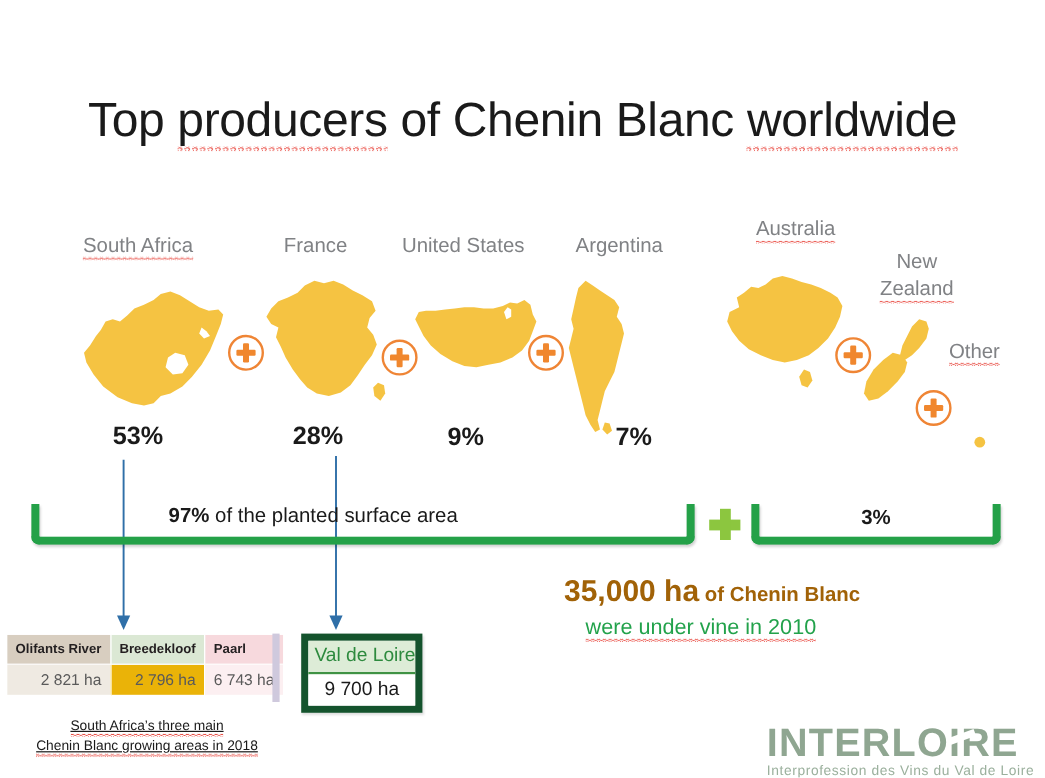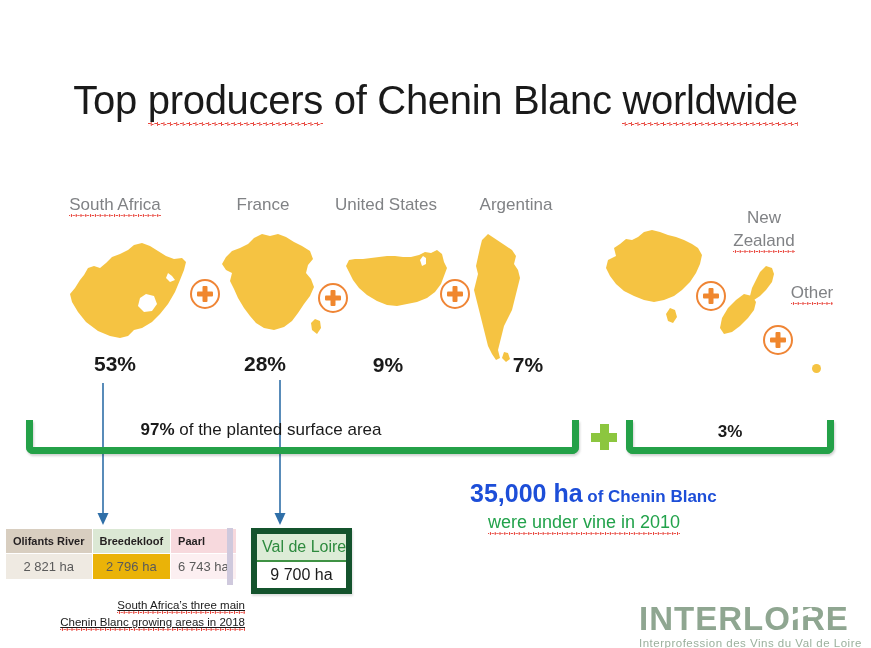--- a/index.html
+++ b/index.html
@@ -99,42 +99,42 @@
   .bracket-text b{font-weight:bold;}
 
   #mid-plus{position:absolute;}
   #mid-plus::before,#mid-plus::after{content:"";position:absolute;background:#8cc63f;}
   #mid-plus::before{left:0;top:9px;width:26px;height:9px;}
   #mid-plus::after{left:9px;top:0;width:9px;height:26px;}
 
   
   #stat-line1{
     position:absolute;left:470px;top:463px;white-space:nowrap;
-    color:#1d4ed8;
+    color:#a16207;
   }
   #stat-line1 .big{font-size:25px;font-weight:bold;}
   #stat-line1 .small{font-size:17px;font-weight:bold;}
   #stat-line2{
     position:absolute;left:488px;top:496px;white-space:nowrap;
     color:#22a24b;font-size:18px;
   }
 
   
   #sa-table{
     position:absolute;left:5px;top:512px;
     border-collapse:collapse;
     font-size:11px;
   }
   #sa-table th{
     font-weight:bold;color:#231f20;
     padding:6px 7px;text-align:left;white-space:nowrap;
     border:1px solid #ffffff;
   }
   #sa-table td{
-    color:#5a5a5a;font-size:13px;padding:5px 7px;text-align:center;white-space:nowrap;
+    color:#5a5a5a;font-size:13px;padding:5px 7px;text-align:right;white-space:nowrap;
     border:1px solid #ffffff;
   }
   .c-tan-h{background:#d8cec0;}
   .c-tan-b{background:#efeae2;}
   .c-grn-h{background:#dbe8d4;}
   .c-grn-b{background:#eab308;}
   .c-pnk-h{background:#f7d9dd;}
   .c-pnk-b{background:#fceff1;}
   #table-edge{position:absolute;left:227px;top:512px;width:6px;height:57px;background:#cfc9dd;}
 
@@ -151,21 +151,21 @@
     border-bottom:2px solid #3f9244;
   }
   #vdl-body{
     background:#ffffff;color:#1a1a1a;font-size:16px;
     padding:4px 5px;text-align:center;white-space:nowrap;
   }
 
   
   #caption{
     position:absolute;left:0px;top:581px;width:245px;
-    text-align:right;font-size:11.5px;color:#1a1a1a;line-height:17px;
+    text-align:center;font-size:11.5px;color:#1a1a1a;line-height:17px;
   }
   #caption span{text-decoration:underline;}
 
   
   .arrow{position:absolute;}
 
   
   #logo{position:absolute;left:639px;top:586px;width:228px;}
   #logo-word{font-size:33px;letter-spacing:1px;color:#8fa691;font-weight:bold;line-height:34px;white-space:nowrap;}
   #logo-tag{font-size:11.5px;color:#9bb09d;letter-spacing:0.5px;white-space:nowrap;margin-top:1px;}
@@ -181,20 +181,21 @@
 
 <div id="slide">
 
   <div id="title"><span>Top </span><span class="sq">producers</span><span> of Chenin Blanc </span><span class="sq">worldwide</span></div>
 
   <div class="country-label" style="left:35px;top:178px;width:160px;"><span class="sq-sm">South Africa</span></div>
   <div class="country-label" style="left:203px;top:178px;width:120px;"><span>France</span></div>
   <div class="country-label" style="left:316px;top:178px;width:140px;"><span>United States</span></div>
   <div class="country-label" style="left:455px;top:178px;width:122px;"><span>Argentina</span></div>
 
+  <div class="country-label" style="left:596px;top:164px;width:134px;"><span class="sq-sm">Australia</span></div>
   <div class="country-label" style="left:717px;top:190px;width:94px;line-height:23px;"><span>New</span><br><span class="sq-sm">Zealand</span></div>
   <div class="country-label" style="left:772px;top:266px;width:80px;"><span class="sq-sm">Other</span></div>
 
   <div class="map" style="left:62px;top:216px;">
     <svg width="128" height="108" viewBox="0 0 128 108">
       <path fill="#f5c342" d="M13,56 L8,62 L10,70 L16,80 L24,90 L36,99 L48,104 L58,106 L66,104 L72,98 L80,96 L90,90 L98,82 L106,72 L113,60 L118,48 L122,38 L124,30 L120,26 L112,27 L104,24 L96,19 L88,14 L80,11 L72,13 L66,18 L58,22 L50,25 L44,31 L38,36 L32,34 L26,36 L22,43 L18,48 Z"></path>
       <path fill="#ffffff" d="M84,62 L78,66 L76,74 L82,80 L90,79 L95,72 L92,64 Z"></path>
       <path fill="#ffffff" d="M110,44 L106,41 L104,46 L108,50 L113,48 Z"></path>
     </svg>
   </div>

